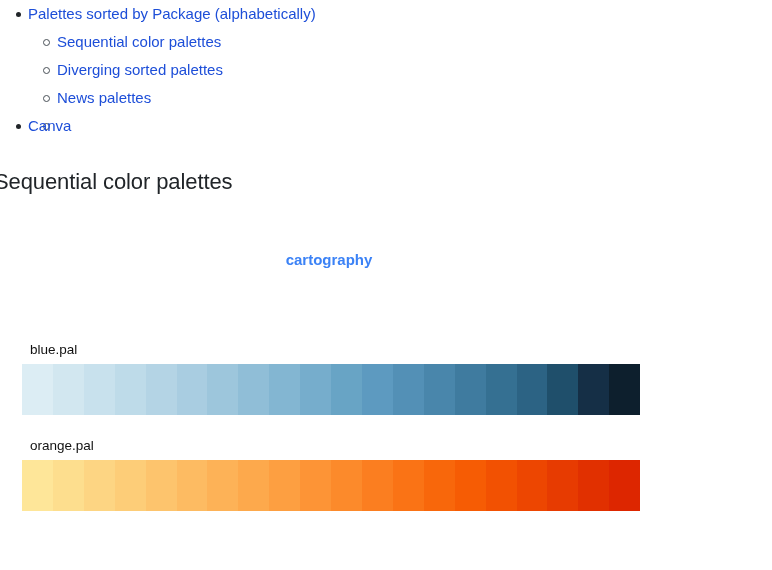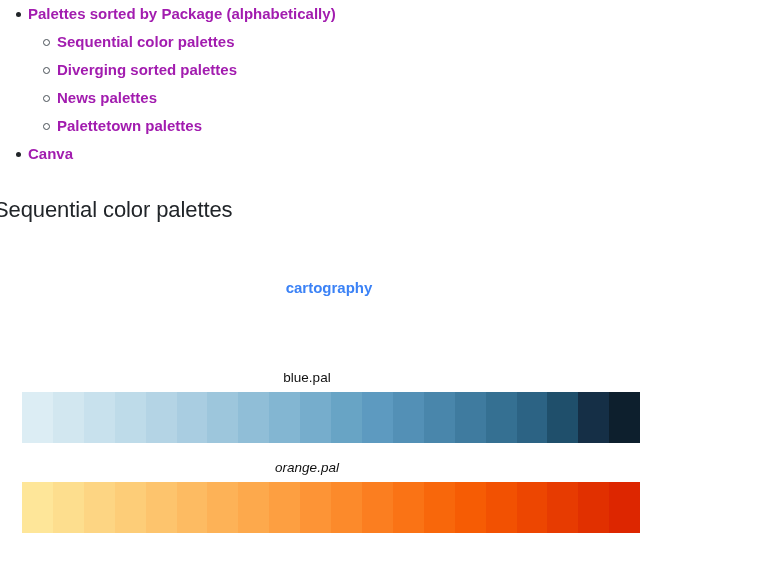--- a/index.html
+++ b/index.html
@@ -39,24 +39,23 @@
   .toc-item > .bullet-disc {
     position: absolute;
     left: 26px;
     top: 12px;
     width: 5px;
     height: 5px;
     border-radius: 50%;
     background: #212529;
   }
   .toc-link {
-    color: #a21caf;
+    color: #1d4ed8;
     text-decoration: none;
     font-size: 15px;
-    font-weight: bold;
   }
   .toc-sub {
     margin: 0;
     padding: 0;
     list-style: none;
   }
   .toc-subitem {
     position: relative;
     padding-left: 29px;
     line-height: 28px;
@@ -92,24 +91,23 @@
     text-align: center;
     font-size: 15px;
     font-weight: bold;
     color: #3b82f6;
     width: 650px;
     margin: 0 0 0 14px;
   }
   .palette-block {
     margin-left: 32px;
     width: 562px;
-    text-align: center;
   }
   .palette-block.first { margin-top: 74px; }
-  .palette-block.second { margin-top: 17px; font-style: italic; }
+  .palette-block.second { margin-top: 23px; }
 
   .palette-label {
     font-size: 13.5px;
     color: #111111;
     line-height: 16px;
     margin-bottom: 6px;
     padding-left: 8px;
   }
   .swatch-bar {
     display: flex;
@@ -138,21 +136,20 @@
         <li class="toc-subitem">
           <span class="bullet-circle"></span>
           <a class="toc-link" href="#">Diverging sorted palettes</a>
         </li>
         <li class="toc-subitem">
           <span class="bullet-circle"></span>
           <a class="toc-link" href="#">News palettes</a>
         </li>
         <li class="toc-subitem">
           <span class="bullet-circle"></span>
-          <a class="toc-link" href="#">Palettetown palettes</a>
         </li>
       </ul>
     </li>
     <li class="toc-item">
       <span class="bullet-disc"></span>
       <a class="toc-link" href="#">Canva</a>
     </li>
   </ul>
 
   <h2 class="section-heading">Sequential color palettes</h2>

